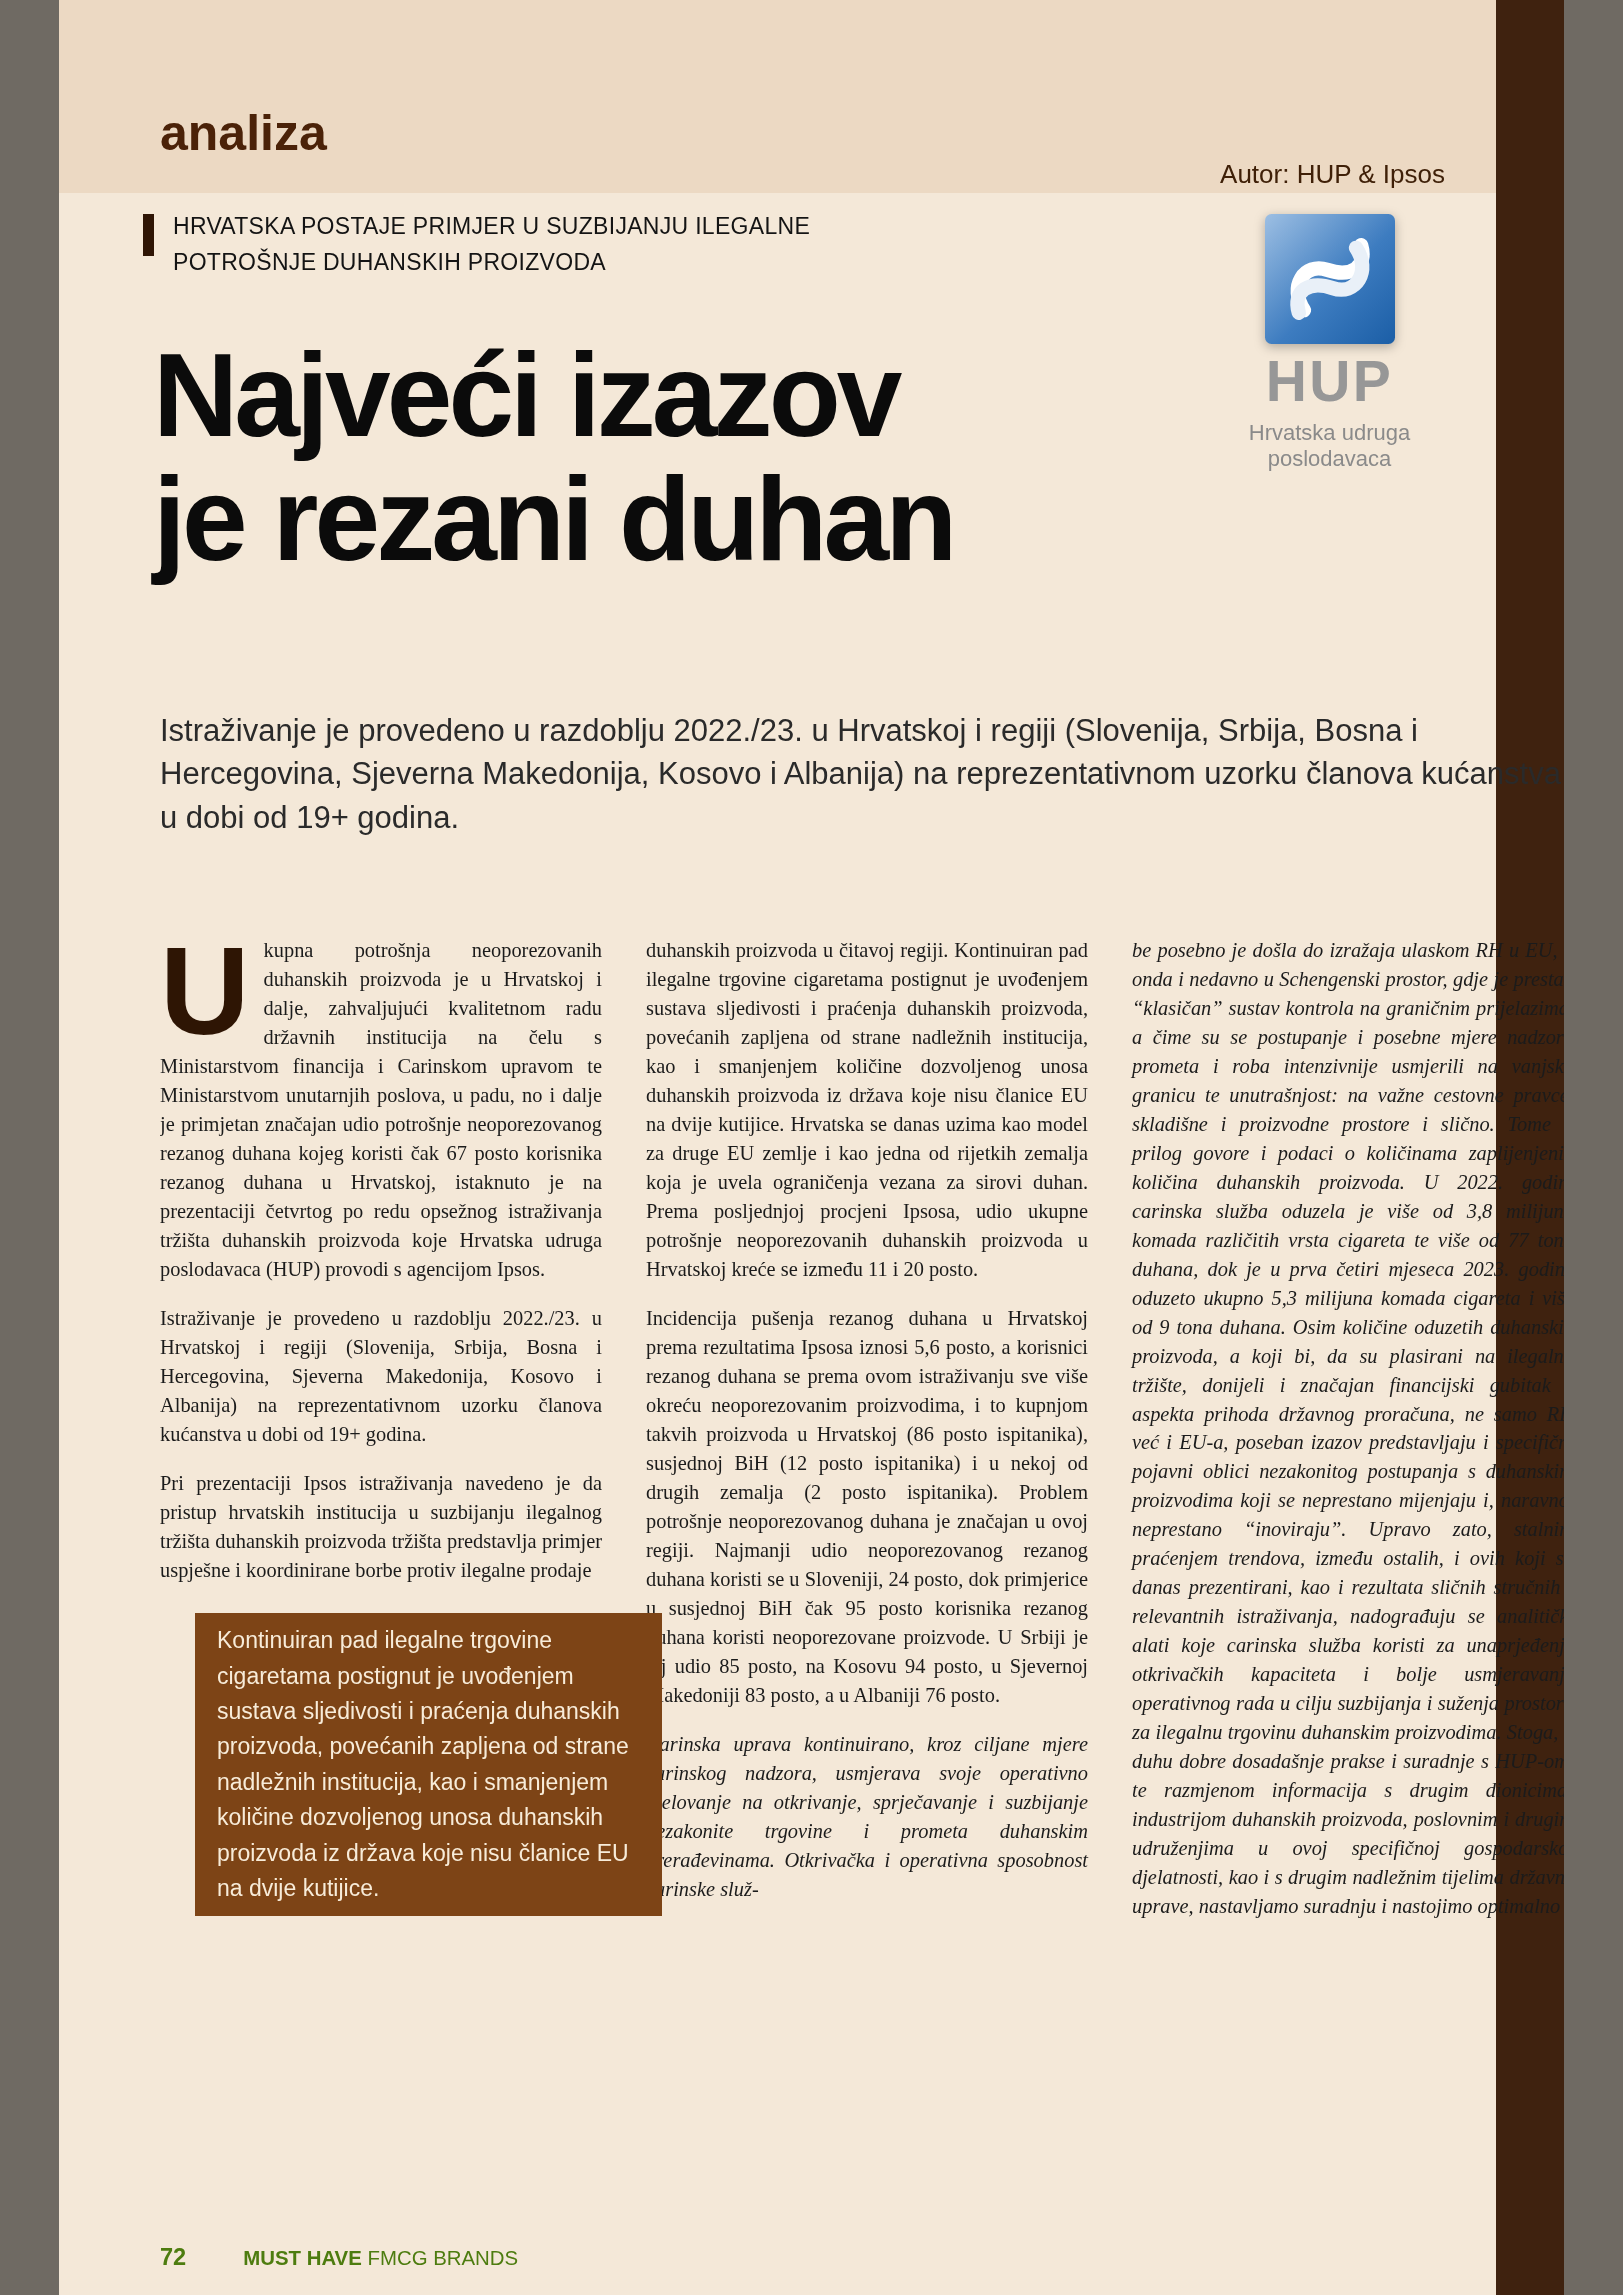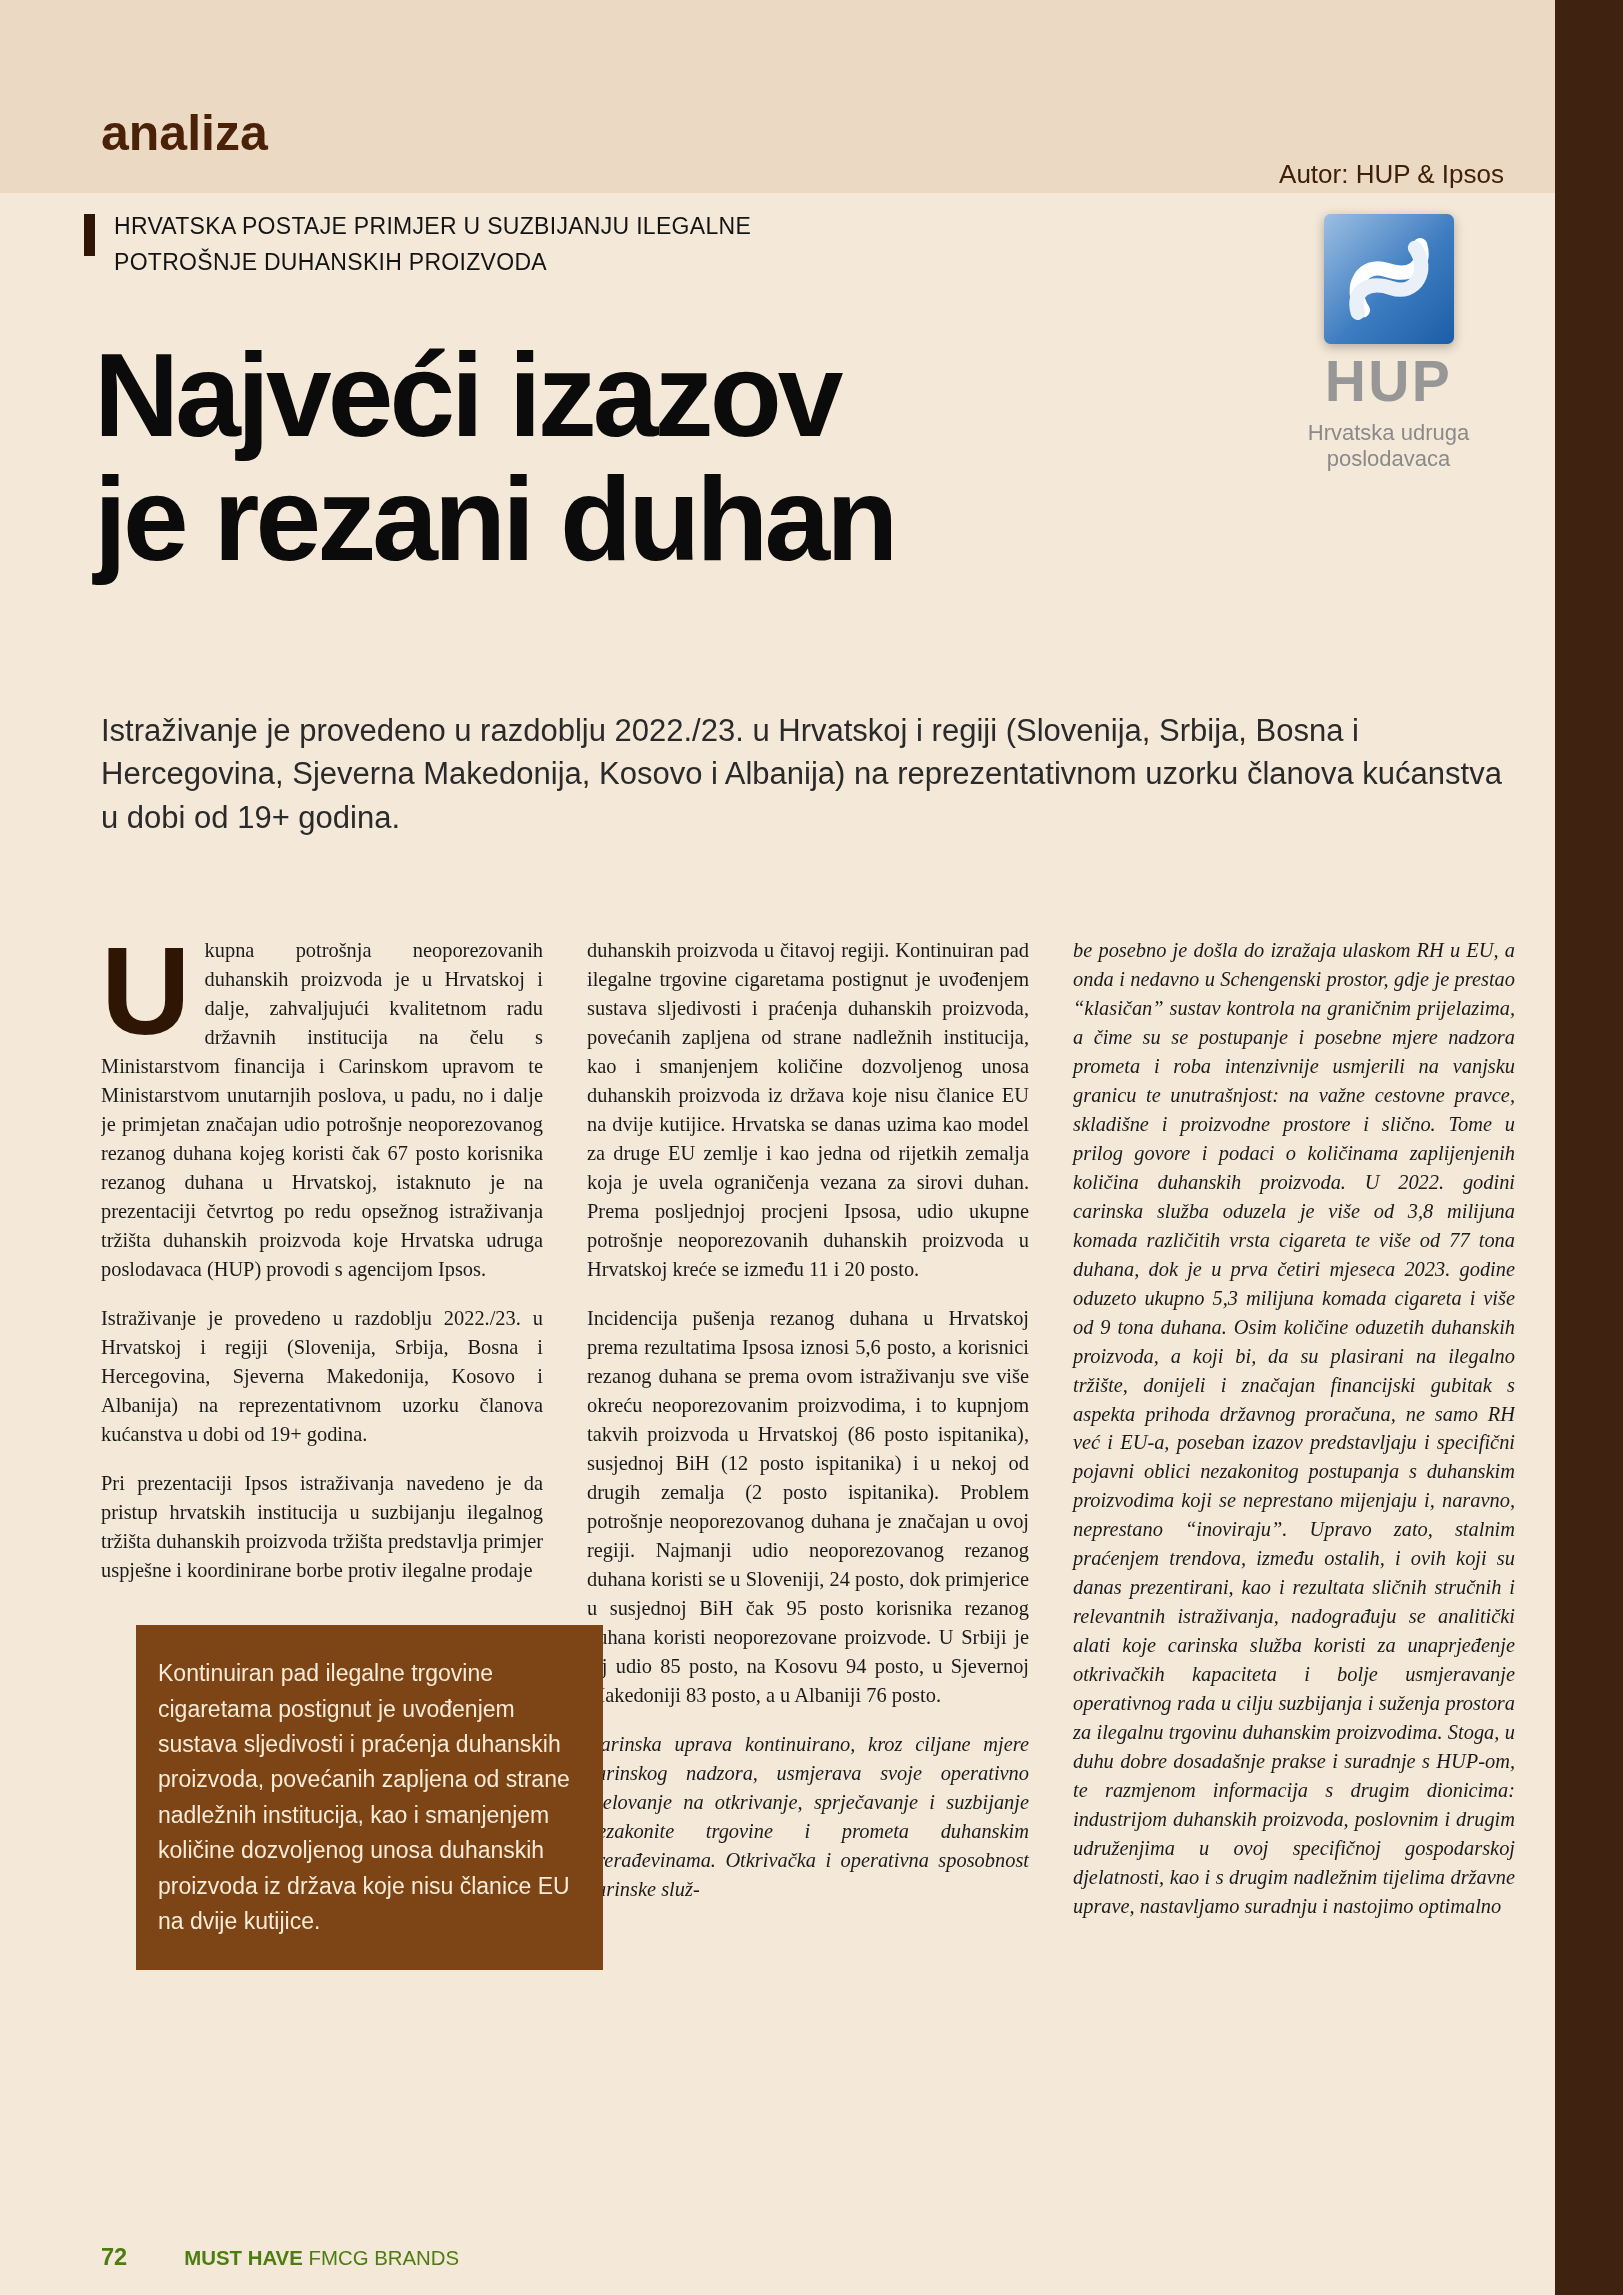--- a/index.html
+++ b/index.html
@@ -1,18 +1,18 @@
 <!DOCTYPE html>
 <html lang="hr" style="font-size:12.6px"><head>
 <meta charset="utf-8">
 <style>
   html,body { margin:0; padding:0; background:#6f6a63; }
   .page {
     position:relative;
-    width:1623px; height:2295px;
+    width:1505px; height:2295px;
     margin:0 auto;
     background:#f4e8d8;
     overflow:hidden;
     font-family:"Liberation Sans", sans-serif;
   }
   .top-band {
     position:absolute; top:0; left:0; right:0; height:193px;
     background:#ecd9c3;
   }
   .side-stripe {
@@ -71,22 +71,22 @@
     font-family:"Liberation Sans", sans-serif;
     font-weight:bold; font-size:124px; line-height:0.8;
     color:#2e1504; padding:6.3px 14px 0 0;
   }
   .italic { font-style:italic; }
   .pullquote {
     position:relative; z-index:1;
     background:#7d4416; color:#f8ecd9;
     font-family:"Liberation Sans", sans-serif;
     font-size:23px; line-height:1.54; text-align:left;
-    padding:31px 22px;
-    margin:40px -60px 0 35px;
+    padding:10px 22px;
+    margin:28px -60px 0 35px;
   }
   .footer {
     position:absolute; left:101px; bottom:23.6px;
     display:flex; align-items:baseline; gap:57px;
     font-size:20.4px; color:#4d7c0f;
   }
   .page-num { font-weight:bold; font-size:23.6px; }
   .brand-bold { font-weight:bold; }
 </style>
 </head>

